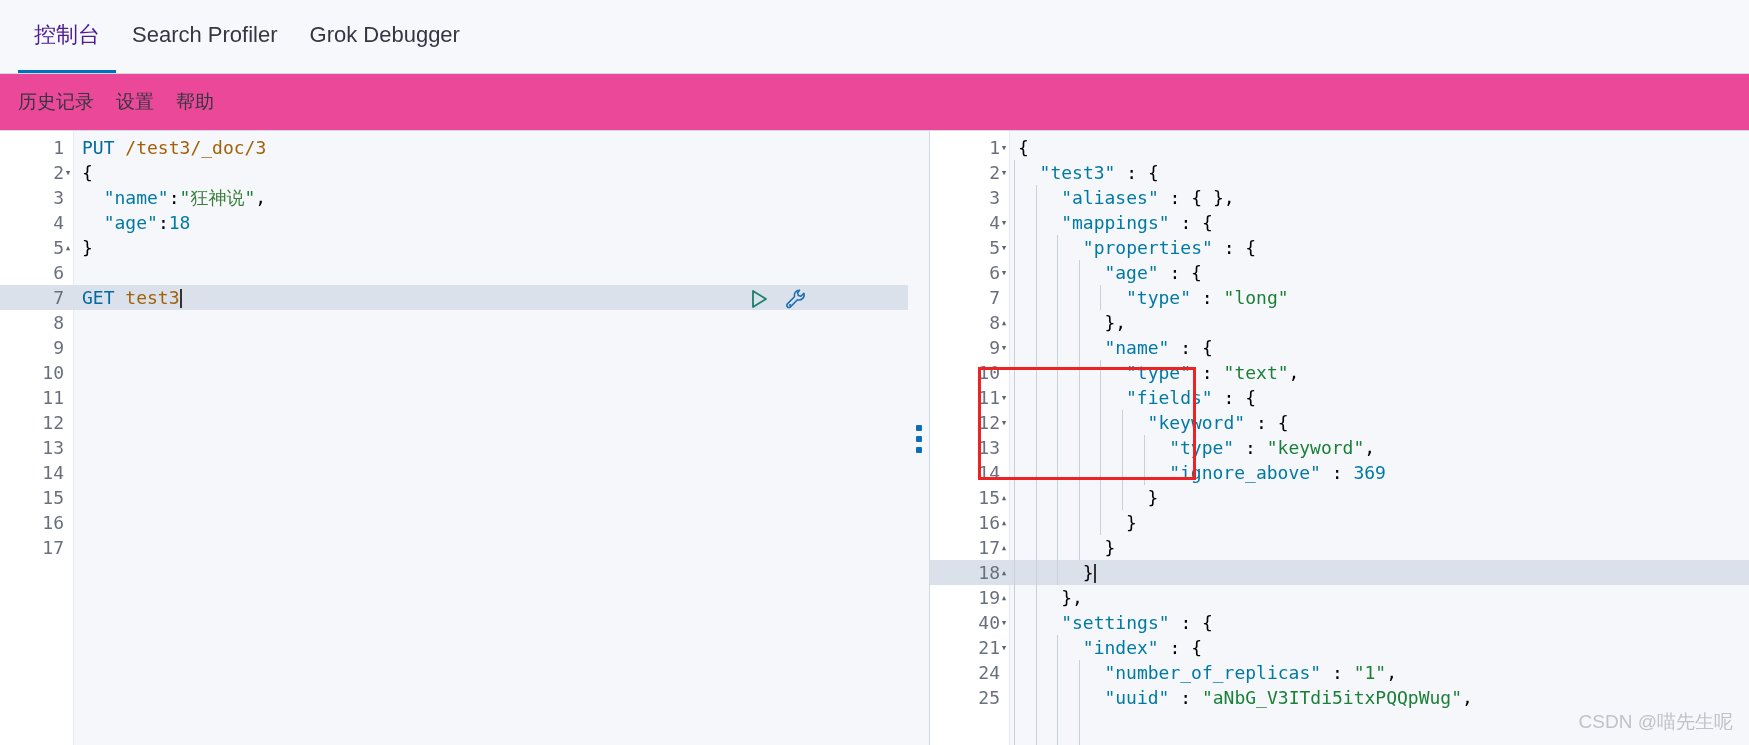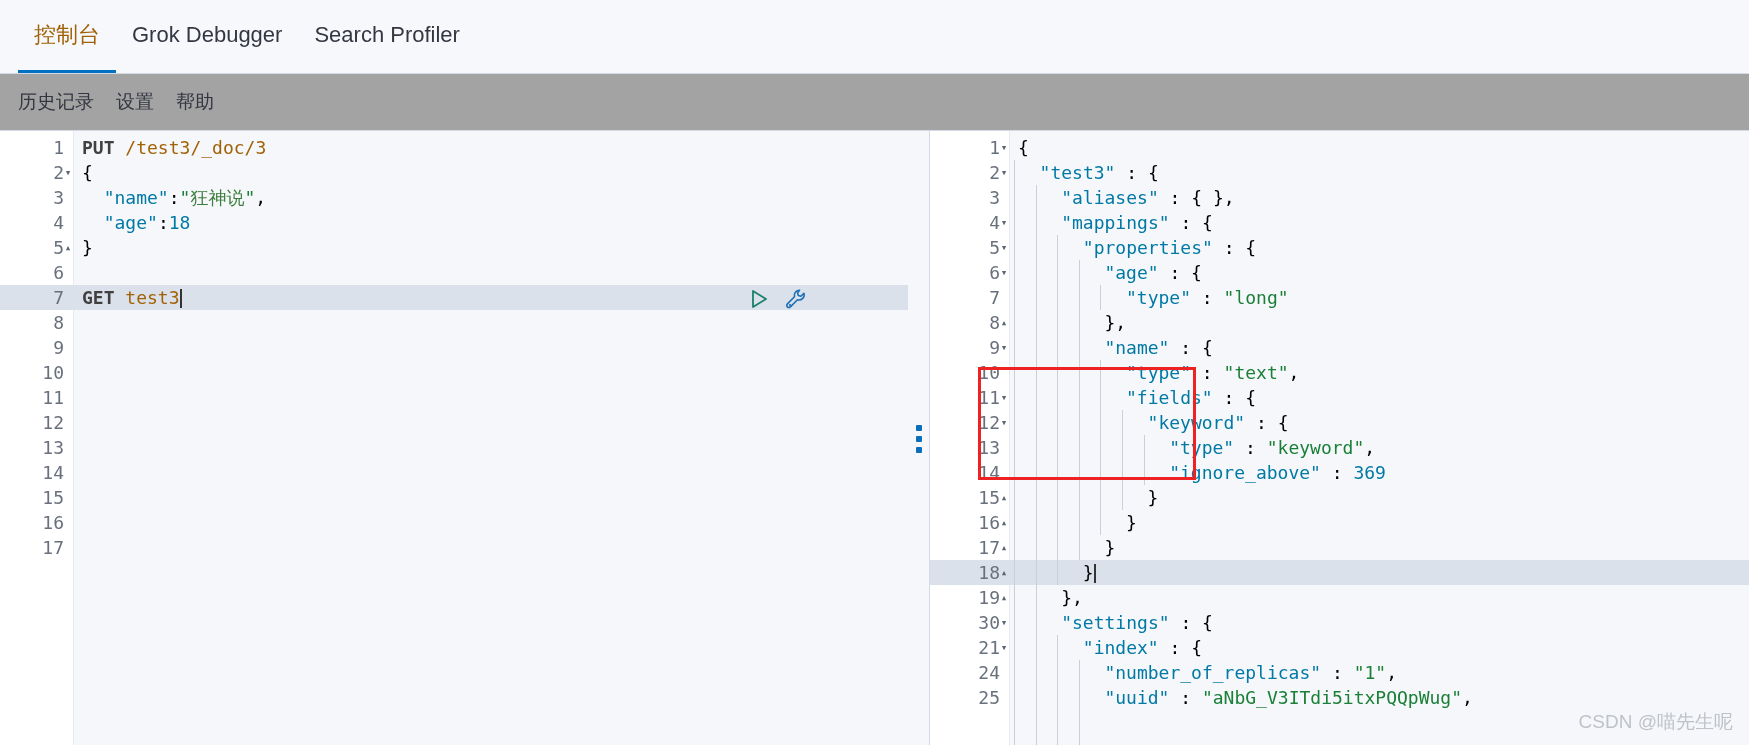--- a/index.html
+++ b/index.html
@@ -21,30 +21,30 @@
   }
   .tab {
     height: 73px; line-height: 70px;
     padding: 0 16px;
     font-size: 22px;
     color: #343741;
     cursor: pointer;
     position: relative;
     white-space: nowrap;
   }
-  .tab.active { color: #a16207; font-weight: 400; }
+  .tab.active { color: #4c1d95; font-weight: 400; }
   .tab.active::after {
     content:""; position:absolute; left:0; right:0; bottom:0;
     height: 3px; background: #0071c2;
   }
 
   
   .submenu {
     position: absolute; left: 0; top: 74px; width: 1749px; height: 56px;
-    background: #a3a3a3;
+    background: #ec4899;
     display: flex; align-items: center;
     padding-left: 18px;
   }
   .submenu-item {
     font-size: 19px; color: #343741;
     margin-right: 22px; cursor: pointer; white-space: nowrap;
   }
 
   
   .editors {
@@ -100,21 +100,21 @@
     font-family: "DejaVu Sans Mono", "Liberation Mono", monospace;
   }
   .fold {
     position: absolute; right: 0px; top: 0;
     width: 12px; text-align: center;
     color: #5a6572; font-size: 11px;
   }
   .ltext { padding-left: 4px; }
 
   
-  .k-method { color: #404040; font-weight: bold; }        
+  .k-method { color: #0369a1; }        
   .k-url    { color: #a16207; }        
   .k-punct  { color: #000000; }        
   .k-key    { color: #0079a5; }        
   .k-str    { color: #1a7f37; }        
   .k-num    { color: #0079a5; }        
   .k-cjk    { color: #3b7d3b; font-family: Liberation Serif, serif; }
 
   
   .caret {
     display: inline-block; width: 2px; height: 19px;
@@ -164,22 +164,22 @@
     white-space: nowrap;
   }
 </style>
 </head>
 <body>
 
 <div id="app">
 
   <div class="tabbar">
     <div class="tab active">控制台</div>
+    <div class="tab">Search Profiler</div>
     <div class="tab">Grok Debugger</div>
-    <div class="tab">Search Profiler</div>
   </div>
 
   <div class="submenu">
     <div class="submenu-item">历史记录</div>
     <div class="submenu-item">设置</div>
     <div class="submenu-item">帮助</div>
   </div>
 
   <div class="editors">
 
@@ -237,21 +237,21 @@
           <div class="row"><div style="position: absolute; left: 0px; top: 0px; width: 80px; height: 25px;"><span class="ln">10</span></div><div class="ltext" style="position: absolute; left: 192px; top: 0px; white-space: pre;"><span class="k-key">"type"</span><span class="k-punct"> : </span><span class="k-str">"text"</span><span class="k-punct">,</span></div></div>
           <div class="row"><div style="position: absolute; left: 0px; top: 0px; width: 80px; height: 25px;"><span class="ln">11</span><span class="fold">▾</span></div><div class="ltext" style="position: absolute; left: 192px; top: 0px; white-space: pre;"><span class="k-key">"fields"</span><span class="k-punct"> : </span><span class="k-punct">{</span></div></div>
           <div class="row"><div style="position: absolute; left: 0px; top: 0px; width: 80px; height: 25px;"><span class="ln">12</span><span class="fold">▾</span></div><div class="ltext" style="position: absolute; left: 213.6px; top: 0px; white-space: pre;"><span class="k-key">"keyword"</span><span class="k-punct"> : </span><span class="k-punct">{</span></div></div>
           <div class="row"><div style="position: absolute; left: 0px; top: 0px; width: 80px; height: 25px;"><span class="ln">13</span></div><div class="ltext" style="position: absolute; left: 235.2px; top: 0px; white-space: pre;"><span class="k-key">"type"</span><span class="k-punct"> : </span><span class="k-str">"keyword"</span><span class="k-punct">,</span></div></div>
           <div class="row"><div style="position: absolute; left: 0px; top: 0px; width: 80px; height: 25px;"><span class="ln">14</span></div><div class="ltext" style="position: absolute; left: 235.2px; top: 0px; white-space: pre;"><span class="k-key">"ignore_above"</span><span class="k-punct"> : </span><span class="k-num">369</span></div></div>
           <div class="row"><div style="position: absolute; left: 0px; top: 0px; width: 80px; height: 25px;"><span class="ln">15</span><span class="fold">▴</span></div><div class="ltext" style="position: absolute; left: 213.6px; top: 0px; white-space: pre;"><span class="k-punct">}</span></div></div>
           <div class="row"><div style="position: absolute; left: 0px; top: 0px; width: 80px; height: 25px;"><span class="ln">16</span><span class="fold">▴</span></div><div class="ltext" style="position: absolute; left: 192px; top: 0px; white-space: pre;"><span class="k-punct">}</span></div></div>
           <div class="row"><div style="position: absolute; left: 0px; top: 0px; width: 80px; height: 25px;"><span class="ln">17</span><span class="fold">▴</span></div><div class="ltext" style="position: absolute; left: 170.4px; top: 0px; white-space: pre;"><span class="k-punct">}</span></div></div>
           <div class="row hl"><div style="position: absolute; left: 0px; top: 0px; width: 80px; height: 25px;"><span class="ln">18</span><span class="fold">▴</span></div><div class="ltext" style="position: absolute; left: 148.8px; top: 0px; white-space: pre;"><span class="k-punct">}</span><span class="caret"></span></div></div>
           <div class="row"><div style="position: absolute; left: 0px; top: 0px; width: 80px; height: 25px;"><span class="ln">19</span><span class="fold">▴</span></div><div class="ltext" style="position: absolute; left: 127.2px; top: 0px; white-space: pre;"><span class="k-punct">},</span></div></div>
-          <div class="row"><div style="position: absolute; left: 0px; top: 0px; width: 80px; height: 25px;"><span class="ln">30</span><span class="fold">▾</span></div><div class="ltext" style="position: absolute; left: 127.2px; top: 0px; white-space: pre;"><span class="k-key">"settings"</span><span class="k-punct"> : </span><span class="k-punct">{</span></div></div>
+          <div class="row"><div style="position: absolute; left: 0px; top: 0px; width: 80px; height: 25px;"><span class="ln">40</span><span class="fold">▾</span></div><div class="ltext" style="position: absolute; left: 127.2px; top: 0px; white-space: pre;"><span class="k-key">"settings"</span><span class="k-punct"> : </span><span class="k-punct">{</span></div></div>
           <div class="row"><div style="position: absolute; left: 0px; top: 0px; width: 80px; height: 25px;"><span class="ln">21</span><span class="fold">▾</span></div><div class="ltext" style="position: absolute; left: 148.8px; top: 0px; white-space: pre;"><span class="k-key">"index"</span><span class="k-punct"> : </span><span class="k-punct">{</span></div></div>
           <div class="row"><div style="position: absolute; left: 0px; top: 0px; width: 80px; height: 25px;"><span class="ln">24</span></div><div class="ltext" style="position: absolute; left: 170.4px; top: 0px; white-space: pre;"><span class="k-key">"number_of_replicas"</span><span class="k-punct"> : </span><span class="k-str">"1"</span><span class="k-punct">,</span></div></div>
           <div class="row"><div style="position: absolute; left: 0px; top: 0px; width: 80px; height: 25px;"><span class="ln">25</span></div><div class="ltext" style="position: absolute; left: 170.4px; top: 0px; white-space: pre;"><span class="k-key">"uuid"</span><span class="k-punct"> : </span><span class="k-str">"aNbG_V3ITdi5itxPQQpWug"</span><span class="k-punct">,</span></div></div>
         </div>
     <div class="guide" style="left: 84px; top: 29px; height: 600px;"></div>
         <div class="guide" style="left: 105.6px; top: 54px; height: 575px;"></div>
         <div class="guide" style="left: 127.2px; top: 104px; height: 350px;"></div>
         <div class="guide" style="left: 127.2px; top: 504px; height: 125px;"></div>
         <div class="guide" style="left: 148.8px; top: 129px; height: 300px;"></div>
         <div class="guide" style="left: 148.8px; top: 529px; height: 100px;"></div>

